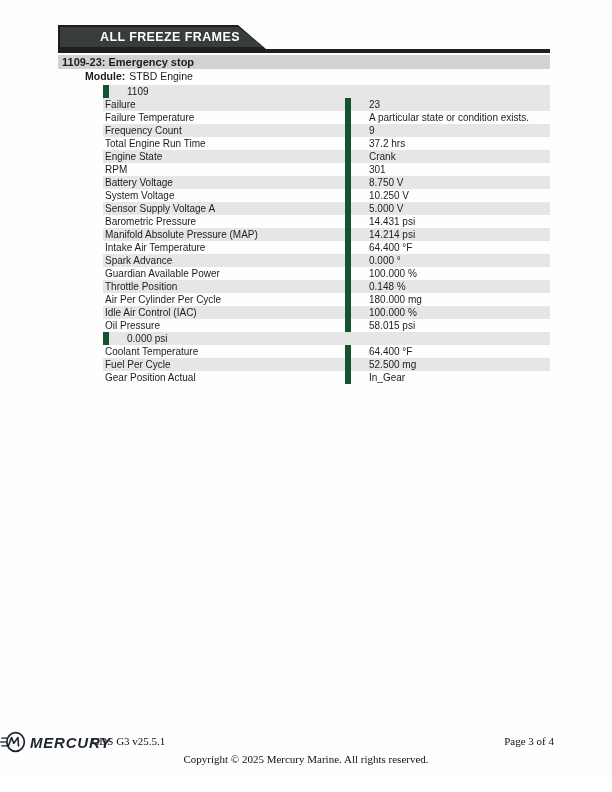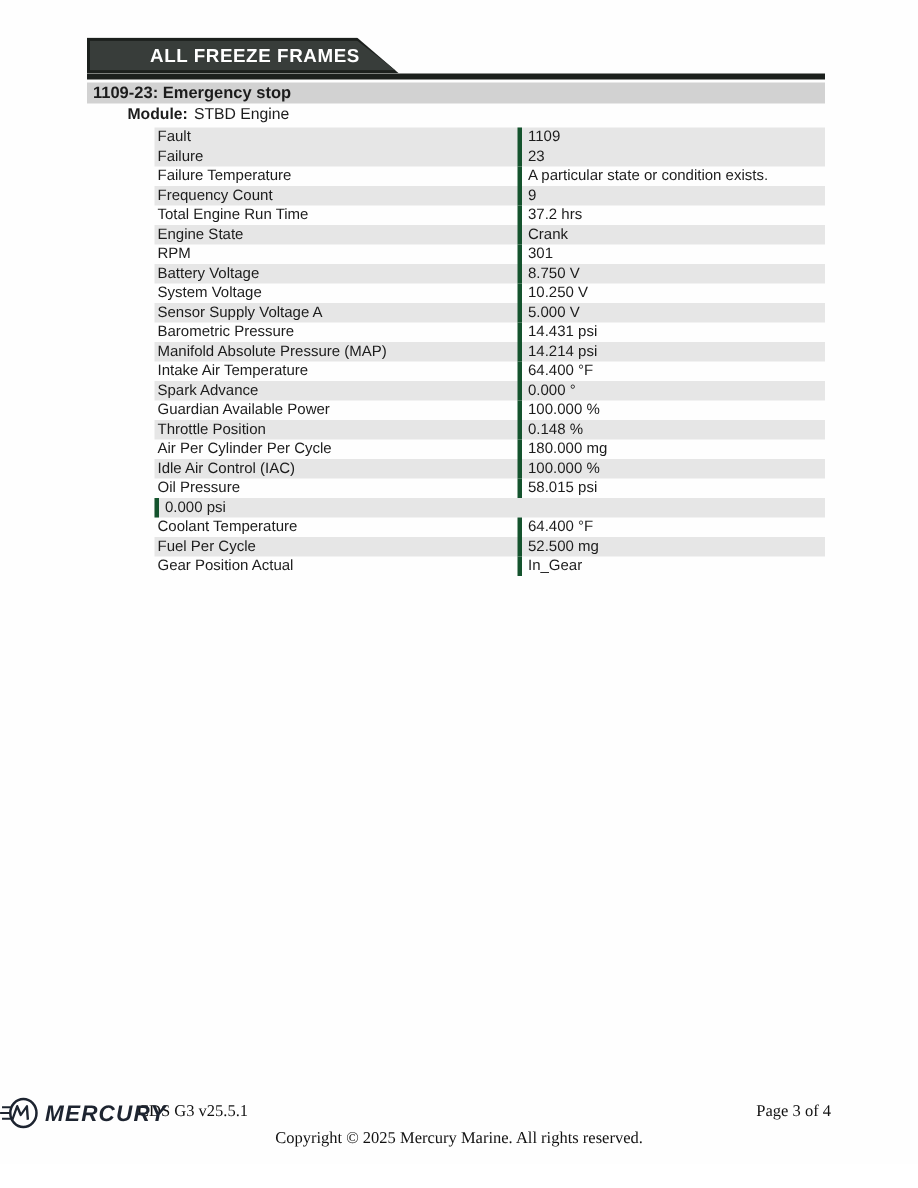--- a/index.html
+++ b/index.html
@@ -46,21 +46,21 @@
     position:absolute;left:103px;top:85px;width:447px;
   }
   .row{
     display:flex;height:13px;line-height:13px;font-size:10px;
   }
   .row.shaded{background:var(--row-stripe, #e6e6e6);}
   .cell-label{
     width:242px;padding-left:2px;box-sizing:border-box;white-space:nowrap;overflow:hidden;
   }
   .cell-value{
-    flex:1;border-left:3px solid #14532d;padding-left:4px;white-space:nowrap;overflow:hidden;
+    flex:1;border-left:6px solid #14532d;padding-left:18px;white-space:nowrap;overflow:hidden;
   }
   
   .footer-version{
     position:absolute;left:62px;top:735px;
     font-family:"Liberation Serif", serif;font-size:11px;color:#111;padding-left:30px;
   }
   .footer-page{
     position:absolute;right:58px;top:735px;
     font-family:"Liberation Serif", serif;font-size:11px;color:#111;
   }
@@ -95,21 +95,20 @@
   <div class="fault-band">
     <span class="fault-title">1109-23: Emergency stop</span>
   </div>
 
   <div class="module-line">
     <span class="b">Module:</span><span>STBD Engine</span>
   </div>
 
   <div class="table">
       <div class="row shaded">
-        <div class="cell-label">Fault</div>
         <div class="cell-value">1109</div>
       </div>
       <div class="row shaded">
         <div class="cell-label">Failure</div>
         <div class="cell-value">23</div>
       </div>
       <div class="row">
         <div class="cell-label">Failure Temperature</div>
         <div class="cell-value">A particular state or condition exists.</div>
       </div>

